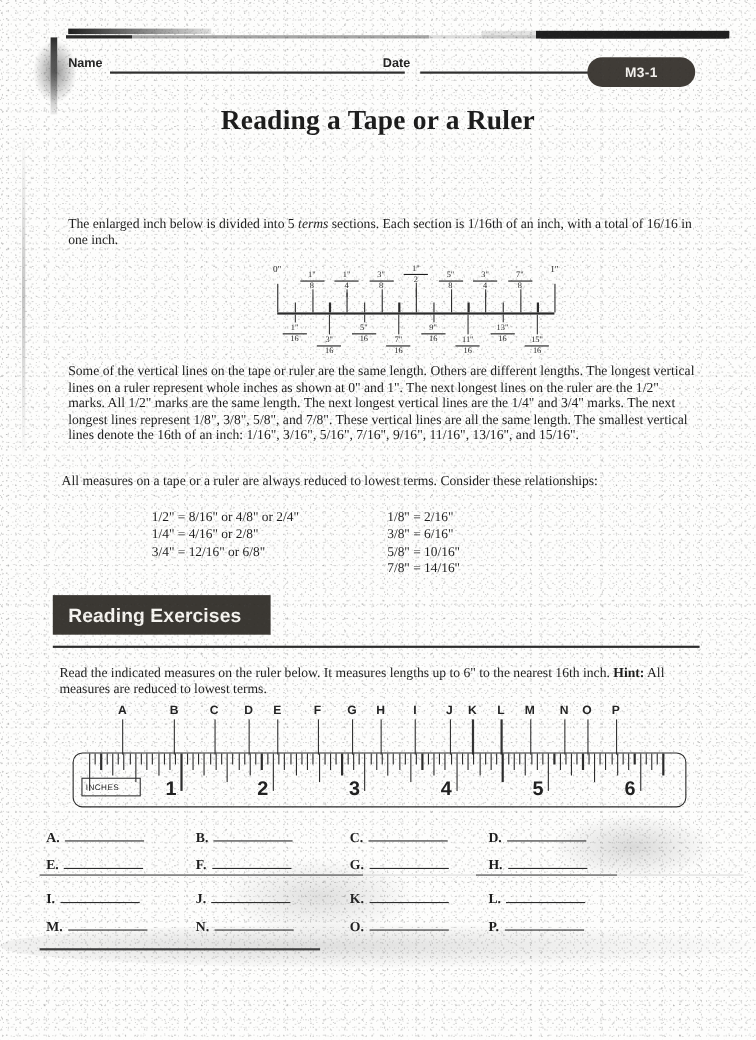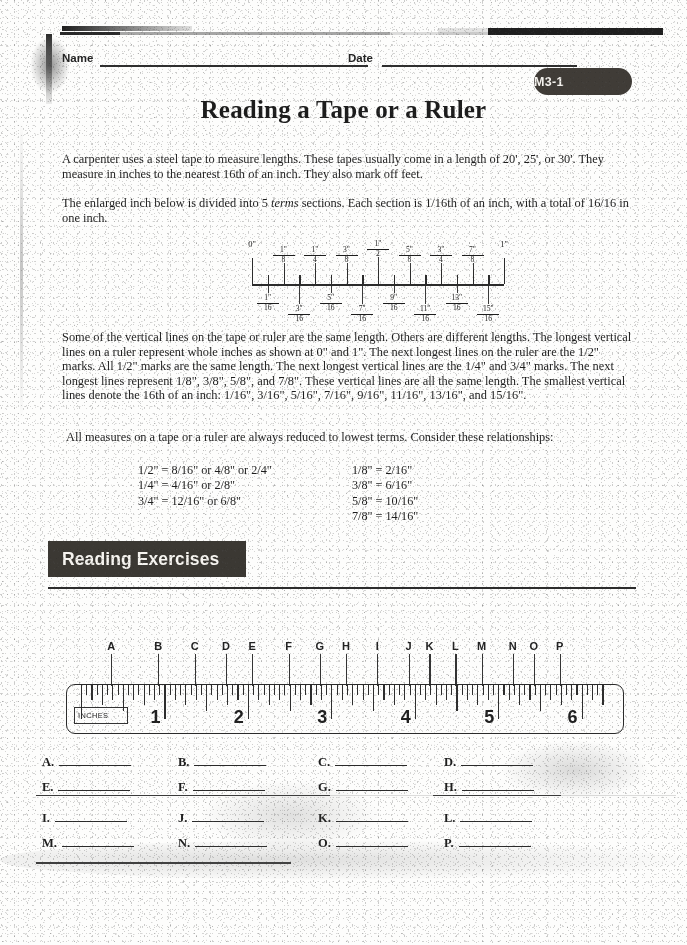--- a/index.html
+++ b/index.html
@@ -75,23 +75,23 @@
   .page{position:absolute;left:0;top:0;width:687px;height:945px;z-index:10;}
 
   
   .hdr{position:absolute;left:62px;top:50px;width:560px;height:22px;}
   .hdr .lbl{
     position:absolute;font-family:"Liberation Sans",sans-serif;
     font-size:11.5px;font-weight:600;color:#232323;top:2px;
   }
   .hdr .line{position:absolute;height:1.5px;background:#2e2e2e;top:15px;}
   .badge{
-    position:absolute;left:534px;top:68px;width:98px;height:27px;
+    position:absolute;left:534px;top:52px;width:98px;height:27px;
     background:#403c37;border-radius:14px;z-index:12;
-    display:flex;align-items:center;
+    display:flex;align-items:center;justify-content:center;
   }
   .badge span{
     font-family:"Liberation Sans",sans-serif;font-size:12.5px;
     font-weight:700;color:#f4f2ee;letter-spacing:.3px;
   }
 
   h1.title{
     position:absolute;left:0;top:96px;width:687px;text-align:center;
     font-family:"Liberation Serif",serif;font-weight:700;
     font-size:25px;letter-spacing:.2px;color:#1c1c1c;margin:0;
@@ -197,21 +197,20 @@
     <span class="line" style="left:38px;width:268px;"></span>
     <span class="lbl" style="left:286px;">Date</span>
     <span class="line" style="left:320px;width:195px;"></span>
   </div>
   <div class="badge">
     <span>M3-1</span>
   </div>
 
   <h1 class="title">Reading a Tape or a Ruler</h1>
 
-  <p class="body" style="left:62px;top:152px;width:570px;">A carpenter uses a steel tape to measure lengths. These tapes usually come in a length of 20', 25', or 30'. They measure in inches to the nearest 16th of an inch. They also mark off feet.</p>
   <p class="body" style="left:62px;top:196px;width:570px;"><span>The enlarged inch below is divided into 5 </span><i>terms</i><span> sections. Each section is 1/16th of an inch, with a total of 16/16 in one inch.</span></p>
 
   <div class="enl" id="enl">
       <div class="baseline"></div>
       <div class="tick" style="left: 0px; top: 18px; height: 26px;"></div>
       <div class="tick" style="left: 15.75px; top: 35px; height: 9px;"></div>
       <div class="tick" style="left: 31.5px; top: 30px; height: 14px;"></div>
       <div class="tick" style="left: 47.25px; top: 35px; height: 9px;"></div>
       <div class="tick" style="left: 63px; top: 26px; height: 18px;"></div>
       <div class="tick" style="left: 78.75px; top: 35px; height: 9px;"></div>
@@ -299,39 +298,40 @@
       </div>
       <div class="lead" style="left: 204.75px; top: 46px; height: 7px;"></div>
       <div class="frac" style="left: 225.25px; top: 65px;">
         <span class="num">15"</span>
         <span class="den">16</span>
       </div>
       <div class="lead" style="left: 236.25px; top: 46px; height: 18px;"></div>
     </div>
 
   <p class="body" style="left:62px;top:330px;width:572px;">Some of the vertical lines on the tape or ruler are the same length. Others are different lengths. The longest vertical lines on a ruler represent whole inches as shown at 0" and 1". The next longest lines on the ruler are the 1/2" marks. All 1/2" marks are the same length. The next longest vertical lines are the 1/4" and 3/4" marks. The next longest lines represent 1/8", 3/8", 5/8", and 7/8". These vertical lines are all the same length. The smallest vertical lines denote the 16th of an inch: 1/16", 3/16", 5/16", 7/16", 9/16", 11/16", 13/16", and 15/16".</p>
-  <p class="body" style="left:66px;top:430px;width:560px;">All measures on a tape or a ruler are always reduced to lowest terms. Consider these relationships:</p>
+  <p class="body" style="left:56px;top:430px;width:560px;">All measures on a tape or a ruler are always reduced to lowest terms. Consider these relationships:</p>
 
   <div class="rel" style="left:138px;top:463px;" id="rel-left">
       <div>1/2" = 8/16" or 4/8" or 2/4"</div>
       <div>1/4" = 4/16" or 2/8"</div>
       <div>3/4" = 12/16" or 6/8"</div>
     </div>
   <div class="rel" style="left:352px;top:463px;" id="rel-right">
       <div>1/8" = 2/16"</div>
       <div>3/8" = 6/16"</div>
       <div>5/8" = 10/16"</div>
       <div>7/8" = 14/16"</div>
     </div>
 
   <div class="band">
     <span>Reading Exercises</span>
   </div>
   <div class="band-rule"></div>
 
+  <p class="body" style="left:54px;top:604px;width:578px;"><span>Read the indicated measures on the ruler below. It measures lengths up to 6" to the nearest 16th inch. </span><b>Hint:</b><span> All measures are reduced to lowest terms.</span></p>
 
   <div class="letters" id="letters">
       <div class="ltr" style="left: 111.29px; top: 0px;">A</div>
       <div class="ptr" style="left: 111.29px; top: 14px; height: 32px;"></div>
       <div class="ltr" style="left: 158.225px; top: 0px;">B</div>
       <div class="ptr" style="left: 158.225px; top: 14px; height: 32px;"></div>
       <div class="ltr" style="left: 194.729px; top: 0px;">C</div>
       <div class="ptr" style="left: 194.729px; top: 14px; height: 32px;"></div>
       <div class="ltr" style="left: 226.019px; top: 0px;">D</div>
       <div class="ptr" style="left: 226.019px; top: 14px; height: 32px;"></div>

